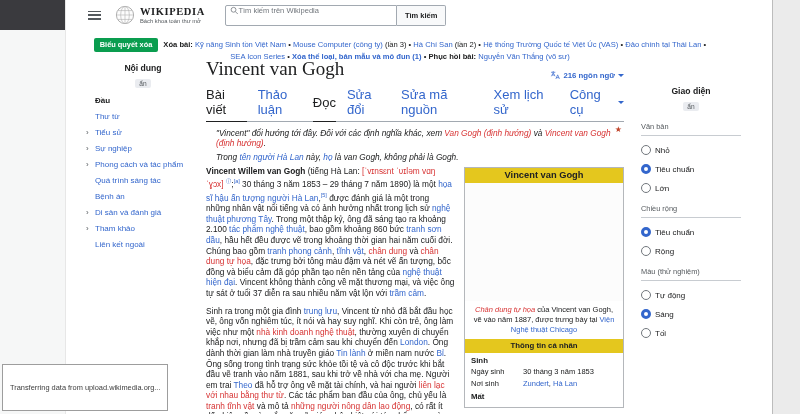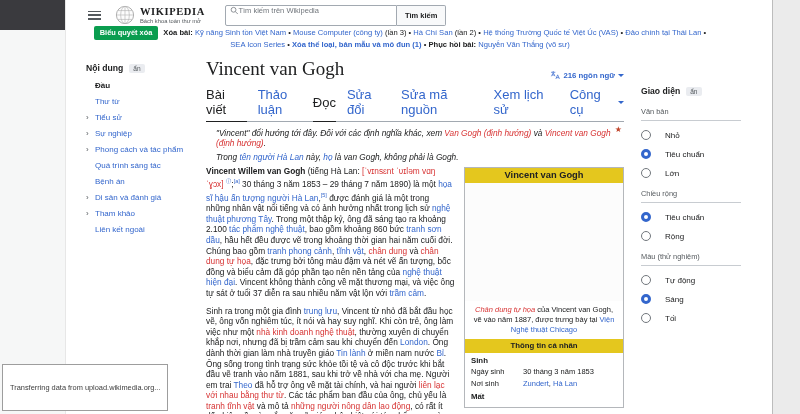--- a/index.html
+++ b/index.html
@@ -22,37 +22,37 @@
   .search-box { display:flex; align-items:flex-start; width:172px; border:1px solid #a2a9b1; border-radius:2px 0 0 2px; background:#fff; padding:0 4px; }
   .search-box input { border:none; outline:none; width:100%; font-size:7.5px; color:#202122; font-family:inherit; }
   .search-box input::placeholder { color:#72777d; }
   .search-btn { border:1px solid #a2a9b1; border-left:none; border-radius:0 2px 2px 0; background:#f8f9fa; font-size:7.5px; font-weight:bold; color:#202122; padding:0 8px; font-family:inherit; cursor:pointer; }
   .header-links { margin-left:auto; display:flex; align-items:center; gap:12px; padding-right:26px; font-size:8px; }
   .heart { color:#36c; font-size:9px; }
   .hl { color:#36c; text-decoration:none; cursor:pointer; }
   .hl.donate { font-weight:bold; }
 
   
-  .notice { position:absolute; left:24px; top:26px; width:620px; text-align:center; font-size:7.6px; line-height:10.5px; }
+  .notice { position:absolute; left:24px; top:38px; width:620px; text-align:center; font-size:7.6px; line-height:10.5px; }
   .notice-badge { display:inline-block; background:#0a9d4f; color:#fff; font-weight:bold; font-size:7.4px; padding:1.5px 6px; border-radius:2px; margin-right:5px; }
 
   
   .s-p { color:#202122; }
   .s-b { font-weight:bold; }
   .s-l { color:#3366cc; cursor:pointer; }
   .s-bl { color:#3366cc; font-weight:bold; cursor:pointer; }
   .s-r { color:#d73333; cursor:pointer; }
   .s-i { font-style:italic; }
   .s-il { font-style:italic; color:#3366cc; cursor:pointer; }
   .s-ir { font-style:italic; color:#d73333; cursor:pointer; }
   .s-supl { color:#3366cc; font-size:5.5px; vertical-align:super; cursor:pointer; }
 
   
   .toc { position:absolute; left:20px; top:63px; width:114px; font-size:8px; }
-  .panel-head { display:flex; align-items:center; gap:6px; margin-bottom:8px; }
+  .panel-head { display:flex; align-items:center; gap:6px; margin-bottom:8px;flex-direction:column; }
   .panel-title { font-weight:bold; font-size:8.6px; }
   .hide-badge { background:#eaecf0; color:#54595d; font-size:6.6px; padding:1px 4px; border-radius:2px; cursor:pointer; }
   .toc-item { display:flex; align-items:flex-start; margin:0 0 7px 0; line-height:9px; cursor:pointer; }
   .toc-chev { width:9px; color:#54595d; font-size:8px; flex:none; }
   .toc-label { color:#3366cc; }
   .toc-item.active .toc-label { color:#202122; font-weight:bold; }
 
   
   .main { position:absolute; left:140px; top:58px; width:418px; }
   .title-row { display:flex; align-items:flex-end; justify-content:space-between; }
@@ -77,21 +77,21 @@
   .ib-heading { font-weight:bold; font-size:7.8px; margin:3px 0 2px; }
   .ib-row { display:flex; margin:2px 0; }
   .ib-label { width:52px; flex:none; }
   .ib-value { flex:1; }
 
   .para { margin:4px 0 7px; text-align:left; }
 
   
   .appearance { position:absolute; left:575px; top:86px; width:100px; font-size:8px; }
   .ap-group-label { color:#54595d; font-size:7.4px; padding-bottom:4px; border-bottom:1px solid #c8ccd1; margin-top:11px; }
-  .ap-opt { display:flex; align-items:center; gap:14px; margin:9px 0; cursor:pointer; }
+  .ap-opt { display:flex; align-items:center; gap:4px; margin:9px 0; cursor:pointer; }
   .radio { width:10px; height:10px; border:1px solid #72777d; border-radius:50%; background:#fff; flex:none; }
   .radio.sel { border:3px solid #36c; }
 
   
   .status-tooltip { position:absolute; left:2px; bottom:3px; background:#fff; border:1px solid #9d9d9d; padding:18px 7px; font-size:7.4px; color:#3c3c3c; z-index:9; }
 
   svg { display:block; }
 </style>
 </head>
 <body>

